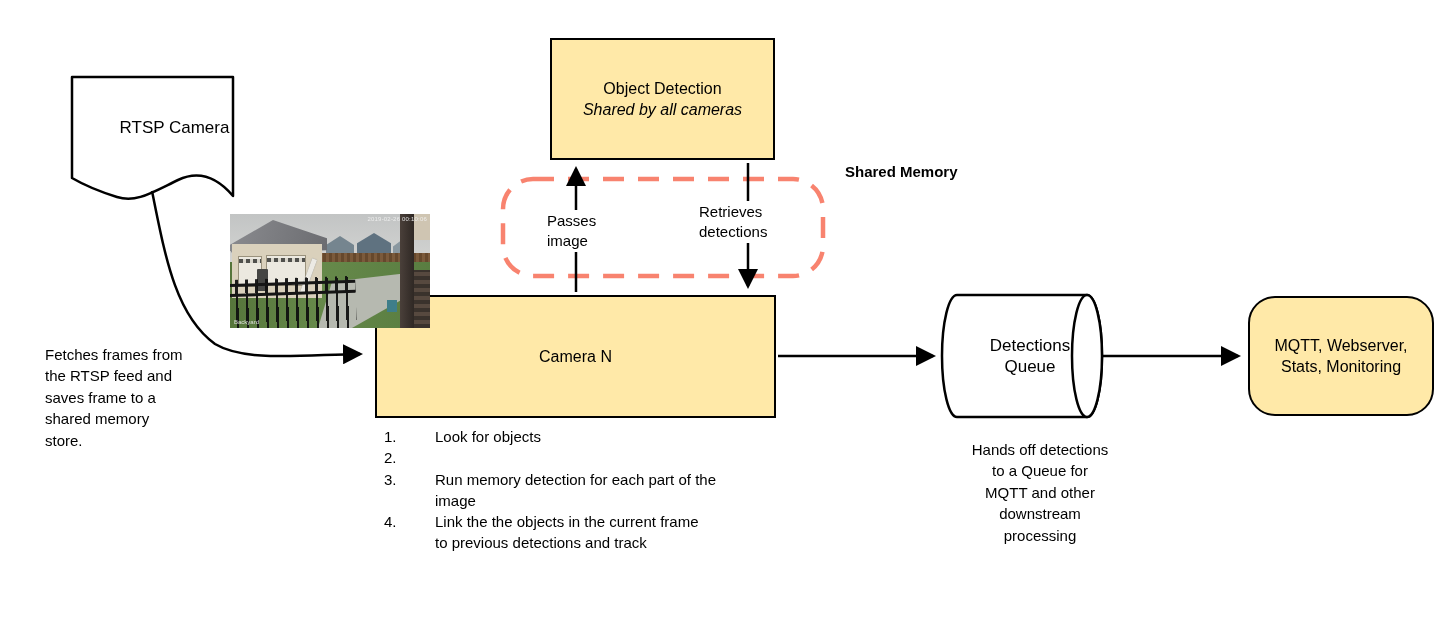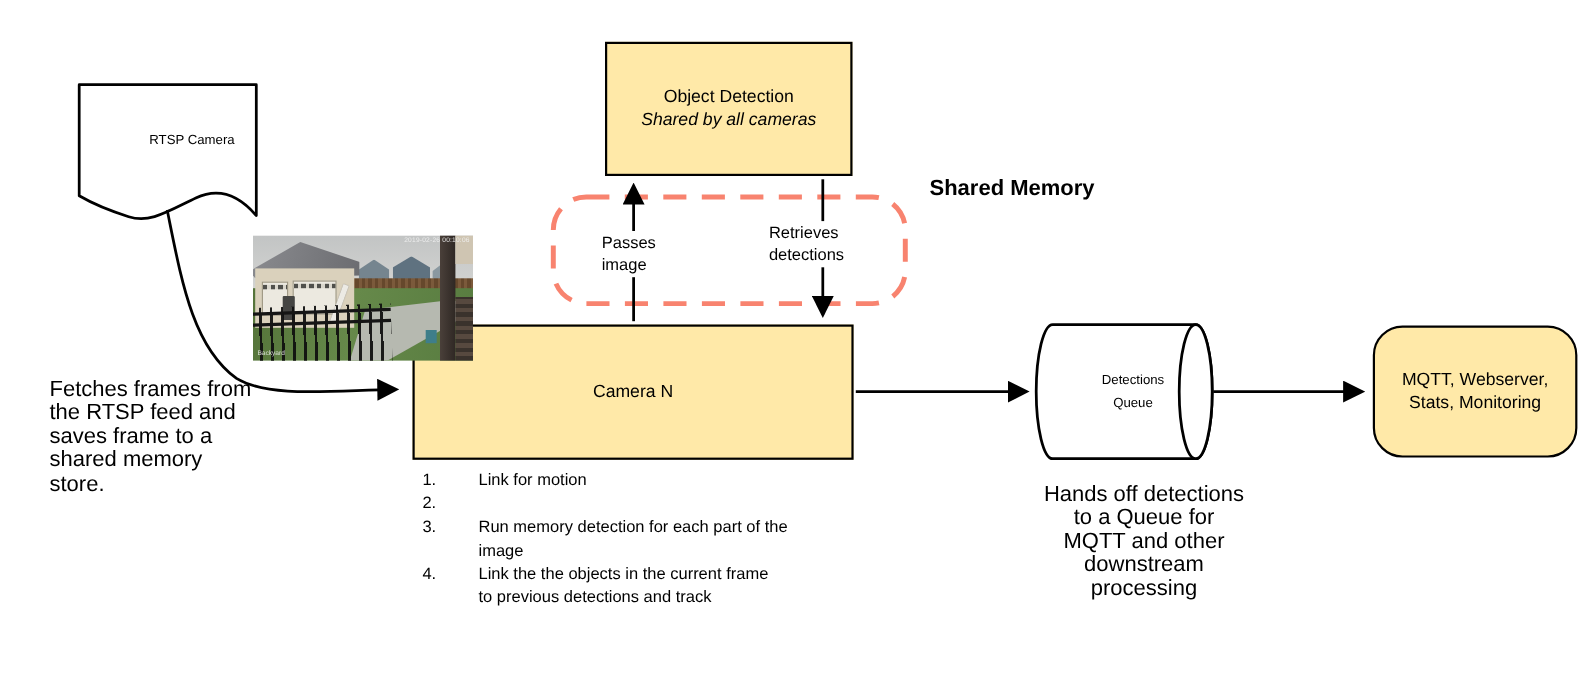--- a/index.html
+++ b/index.html
@@ -14,23 +14,23 @@
   #wires{position:absolute;left:0;top:0;width:1448px;height:625px;z-index:0;}
 
   .box{position:absolute;background:var(--node-fill);border:2px solid var(--node-border);
        display:flex;flex-direction:column;align-items:center;justify-content:center;
        text-align:center;font-size:16px;line-height:21px;z-index:1;}
   .box .sub{font-style:italic;}
 
   .floating-label{position:absolute;font-size:15px;line-height:20px;white-space:pre-line;
        background:#fff;padding:1px 3px;z-index:3;}
   .shape-label{position:absolute;display:flex;align-items:center;justify-content:center;
-       text-align:center;font-size:12px;line-height:21px;z-index:1;white-space:pre-line;padding-left:44px;}
+       text-align:center;font-size:17px;line-height:21px;z-index:1;white-space:pre-line;padding-left:44px;}
 
-  .note{position:absolute;font-size:20px;line-height:21.4px;white-space:pre-line;z-index:1;}
+  .note{position:absolute;font-size:15px;line-height:21.4px;white-space:pre-line;z-index:1;}
   .note .note-title{font-weight:bold;}
 
   .steps{position:absolute;left:384px;top:426px;font-size:15px;line-height:21.3px;z-index:1;}
   .step{display:flex;}
   .step .num{width:51px;flex:none;}
   .step .txt{white-space:pre-line;}
 
   
   .photo{position:absolute;left:230px;top:214px;width:200px;height:114px;overflow:hidden;z-index:2;}
   .photo div{position:absolute;}
@@ -130,21 +130,21 @@
 
   <div class="note" style="left:940px;top:439px;width:200px;text-align:center;">Hands off detections
 to a Queue for
 MQTT and other
 downstream
 processing</div>
 
   <div class="steps">
     <div class="step">
       <div class="num">1.</div>
-      <div class="txt">Link for motion</div>
+      <div class="txt">Look for objects</div>
     </div>
     <div class="step">
       <div class="num">2.</div>
     </div>
     <div class="step">
       <div class="num">3.</div>
       <div class="txt">Run memory detection for each part of the
 image</div>
     </div>
     <div class="step">

